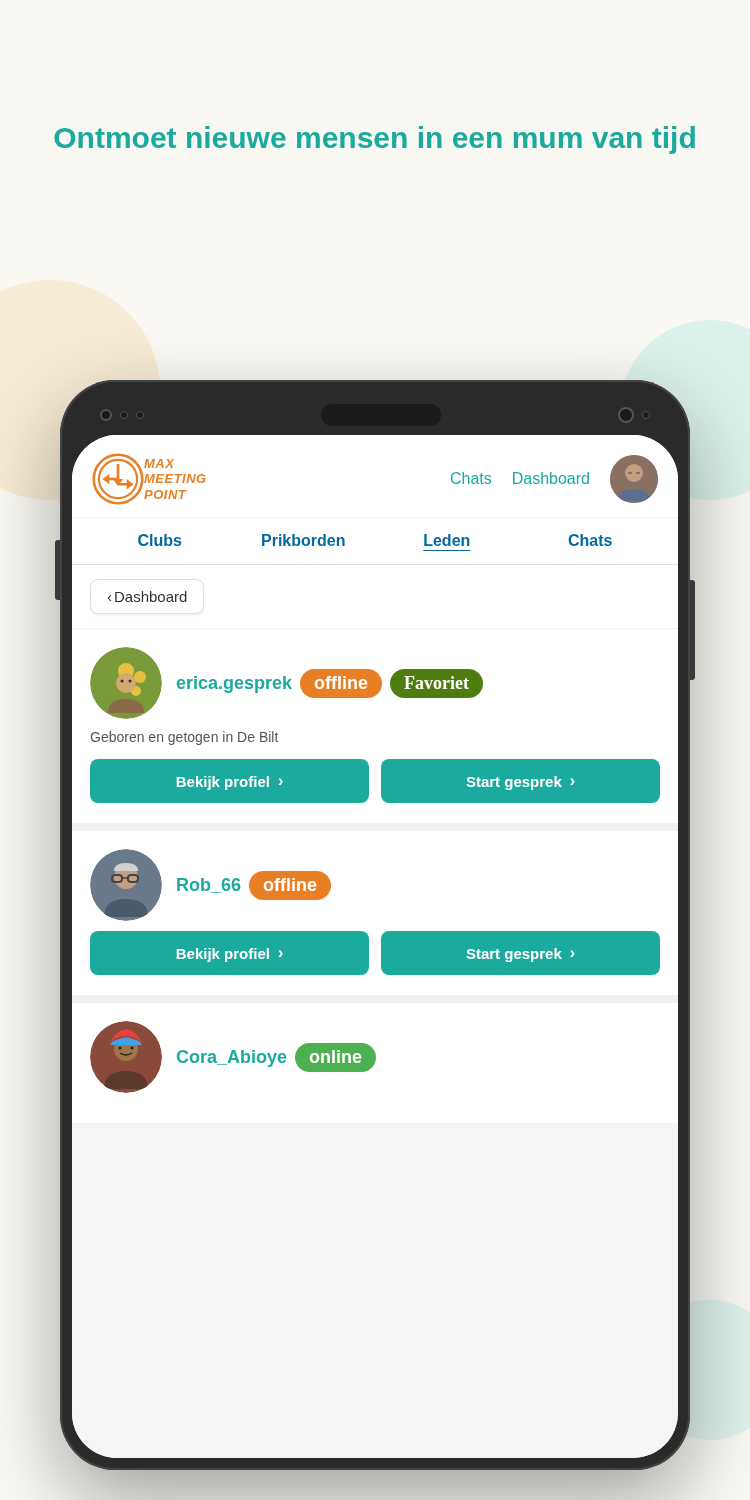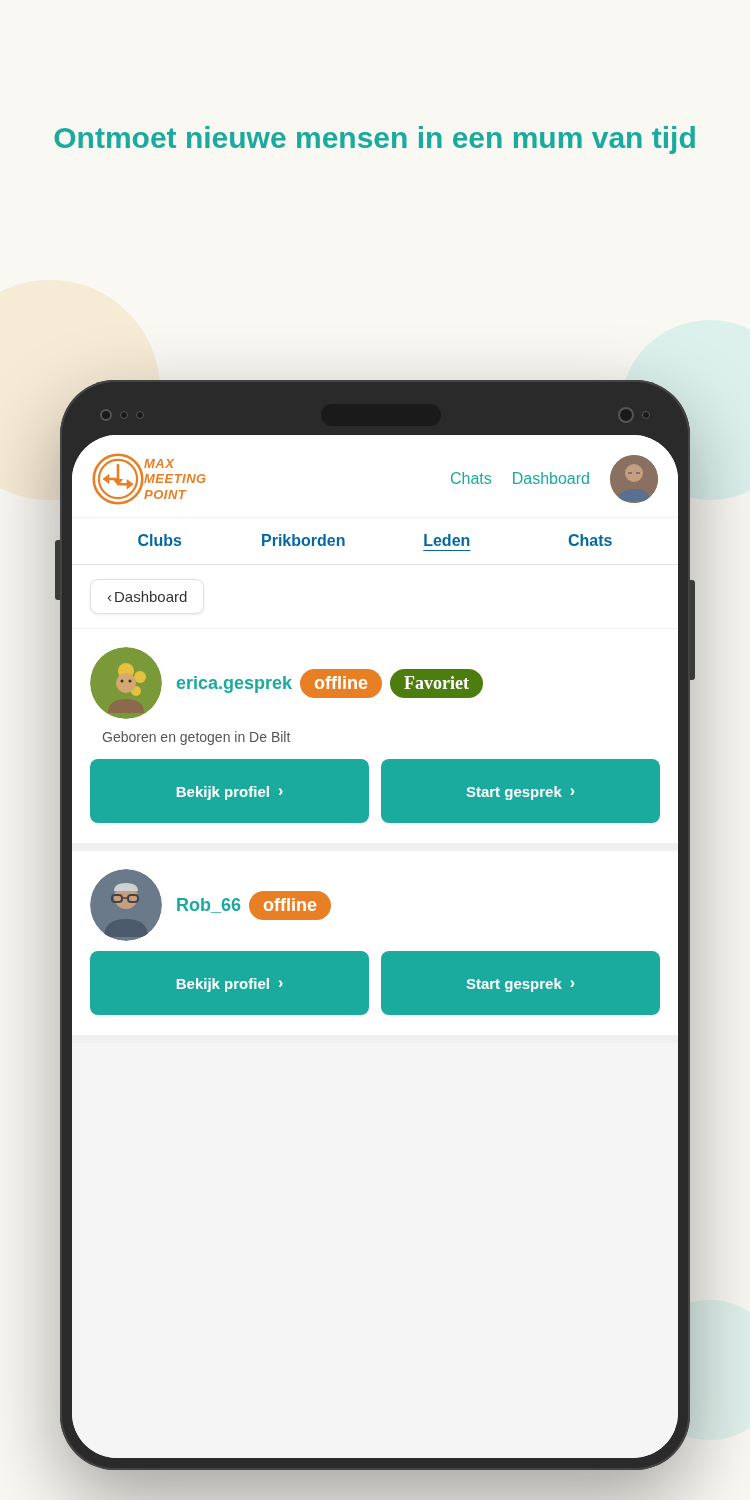--- a/index.html
+++ b/index.html
@@ -308,34 +308,34 @@
     }
     .badge-favoriet {
       background: #4d7c0f;
       font-family: Liberation Serif, serif;
     }
 
     .member-desc {
       font-size: 14px;
       color: #555;
       margin-bottom: 14px;
-      margin-left: 12px;
+      margin-left: 0;
     }
 
     .member-actions {
       display: flex;
       gap: 12px;
     }
     .action-btn {
       flex: 1;
       background: #1aaa9e;
       color: #fff;
       border: none;
       border-radius: 8px;
-      padding: 23px 10px;
+      padding: 13px 10px;
       font-size: 15px;
       font-weight: 600;
       cursor: pointer;
       display: flex;
       align-items: center;
       justify-content: center;
       gap: 8px;
     }
     .action-btn .chevron {
       font-size: 16px;
@@ -488,18 +488,40 @@
             <span>Bekijk profiel</span>
             <span class="chevron">›</span>
           </button>
           <button class="action-btn">
             <span>Start gesprek</span>
             <span class="chevron">›</span>
           </button>
         </div>
       </div>
 
+      <div class="member-card" style="border-bottom: none;">
+        <div class="member-top">
+          <div class="member-avatar">
+            <svg width="72" height="72" viewBox="0 0 72 72" xmlns="http://www.w3.org/2000/svg">
+              <circle cx="36" cy="36" r="36" fill="#8a4a3a"></circle>
+              <circle cx="36" cy="28" r="12" fill="#a0744a"></circle>
+              <path d="M14 68 Q14 50 36 50 Q58 50 58 68" fill="#5a3a2a"></path>
+
+              <path d="M20 24 Q24 10 36 8 Q48 10 52 24 Q50 16 36 15 Q22 16 20 24" fill="#e84040"></path>
+              <path d="M20 24 Q22 18 36 17 Q50 18 52 24" fill="#40a0e8"></path>
+
+              <circle cx="30" cy="27" r="1.5" fill="#222"></circle>
+              <circle cx="42" cy="27" r="1.5" fill="#222"></circle>
+              <path d="M30 32 Q36 36 42 32" fill="none" stroke="#222" stroke-width="1.5"></path>
+            </svg>
+          </div>
+          <div class="member-info">
+            <span class="member-name">Cora_Abioye</span>
+            <span class="badge badge-online">online</span>
+          </div>
+        </div>
+      </div>
 
     </div>
 
   </div>
 
 </div>
 
 </body></html>

